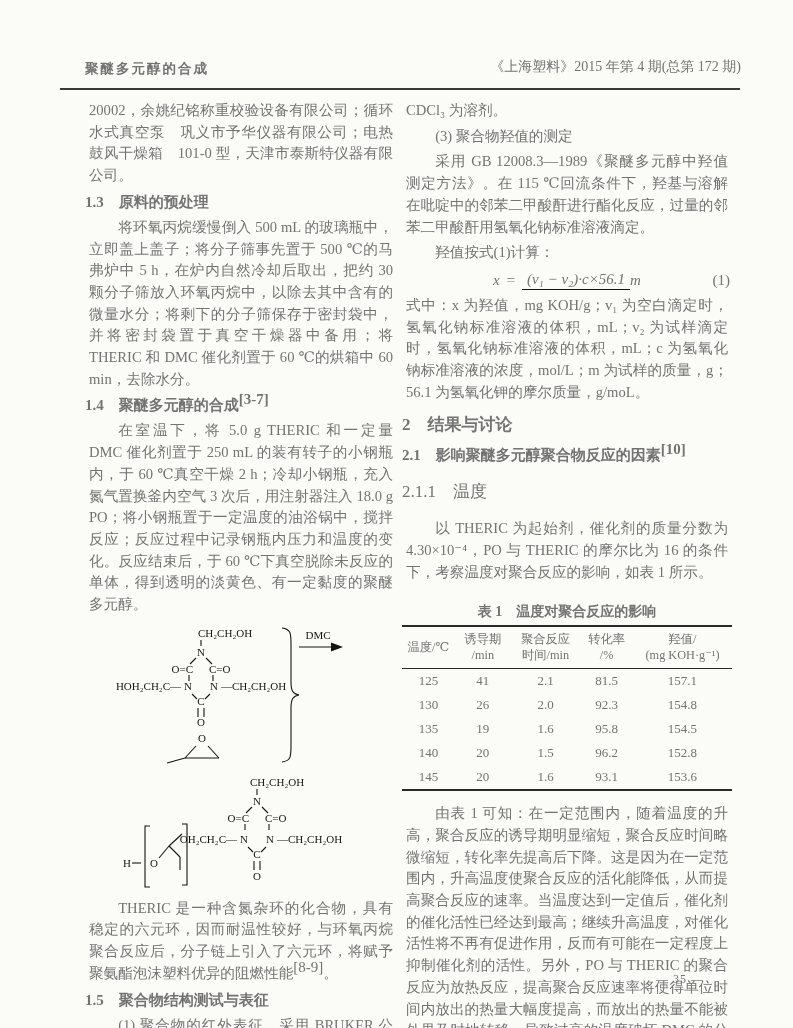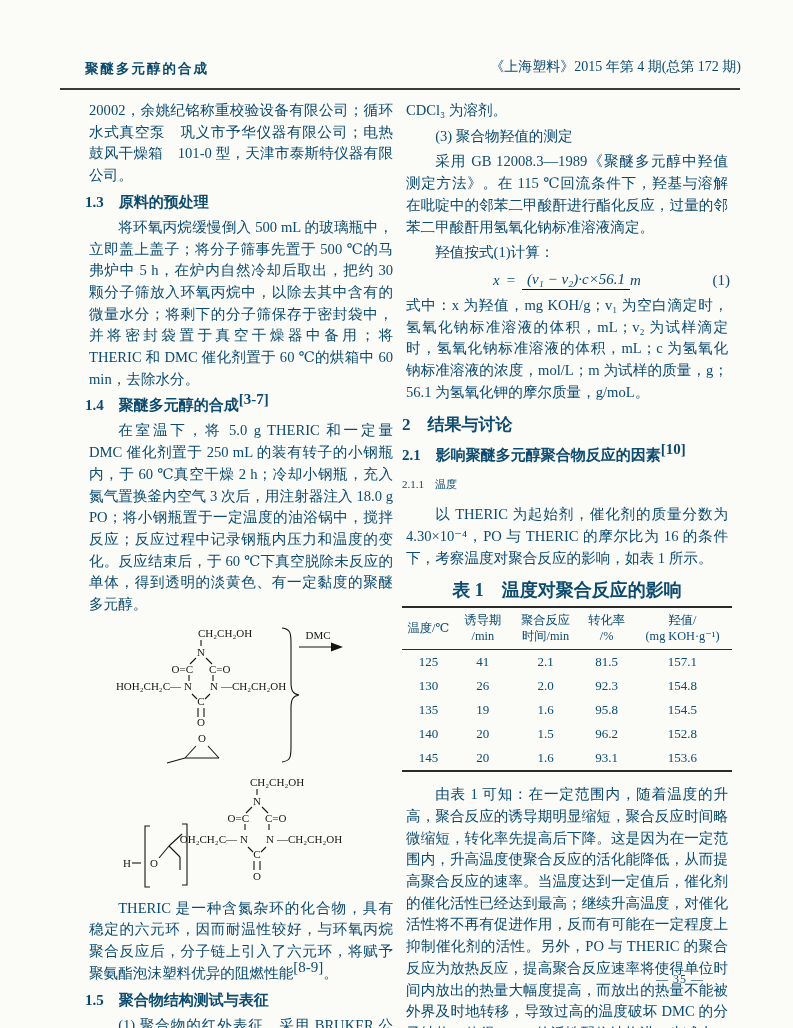--- a/index.html
+++ b/index.html
@@ -1,42 +1,42 @@
 <!DOCTYPE html>
 <html><head>
 <meta charset="utf-8">
 <style>
   html,body{margin:0;padding:0;}
   body{background:#e8e8e8;}
-  .page{position:relative;width:793px;height:1028px;background:#fbfbf8;color:#0c4a6e;
+  .page{position:relative;width:793px;height:1028px;background:#fbfbf8;color:#737373;
         font-family:"Liberation Serif","DejaVu Serif",serif;overflow:hidden;margin:0 auto;}
   .hdr-left{position:absolute;left:85px;top:60px;font-size:13.5px;font-weight:bold;letter-spacing:2px;}
   .hdr-right{position:absolute;right:52px;top:58px;font-size:14px;}
   .hdr-rule{position:absolute;left:60px;top:88px;width:680px;height:2px;background:#3a3a3a;}
   .col{position:absolute;top:96px;}
   .col-left{left:85px;width:312px;}
   .col-right{left:402px;width:330px;}
   p.body{margin:4px;font-size:14.6px;line-height:21.7px;text-align:justify;}
   p.ind{text-indent:2em;}
   .h-sub{font-size:15px;font-weight:bold;margin:3px 0 2px;line-height:22px;}
   .h-sec{font-size:17px;font-weight:bold;margin:10px 0 7px;line-height:24px;}
-  .h-min{font-size:11px;font-weight:normal;margin:8px 0;line-height:21.7px;}
+  .h-min{font-size:17px;font-weight:normal;margin:15px 0;line-height:21.7px;}
   sup{font-size:15px;line-height:0;}
   .scheme{display:block;margin:2px 0;}
   .scheme text{font-size:11px;fill:#141414;font-family:"Liberation Serif","DejaVu Serif",serif;}
   .scheme line, .scheme path, .scheme polyline{stroke:#141414;stroke-width:1.1;fill:none;}
   .scheme polygon{fill:#141414;stroke:none;}
   .equation{position:relative;display:flex;align-items:center;justify-content:center;
             margin:7px 0 5px;font-size:15px;}
   .eq-main{display:inline-flex;align-items:center;font-style:italic;gap:6px;}
   .frac{display:inline-flex;text-align:center;}
   .frac .num{border-bottom:1.2px solid #141414;padding:0 5px 1px;}
   .frac .den{padding-top:1px;}
   .eq-number{position:absolute;right:2px;top:50%;transform:translateY(-50%);font-style:normal;}
-  .tbl-title{font-size:18px;font-weight:bold;text-align:center;margin:9px 0 4px;}
+  .tbl-title{font-size:14px;font-weight:bold;text-align:center;margin:20px 0 4px;}
   table.tbl{width:100%;border-collapse:collapse;border-top:2px solid #2a2a2a;border-bottom:2px solid #2a2a2a;}
   table.tbl th{font-weight:normal;font-size:12.3px;line-height:16px;padding:4px 0 5px;border-bottom:1px solid #2a2a2a;vertical-align:middle;}
   table.tbl td{font-size:13px;text-align:center;padding:4.2px 0 3.8px;}
   .footer{position:absolute;left:402px;top:972px;width:330px;text-align:right;padding-right:28px;
           box-sizing:border-box;font-size:12px;letter-spacing:1px;}
 </style>
 </head>
 <body>
 
 <div class="page">

